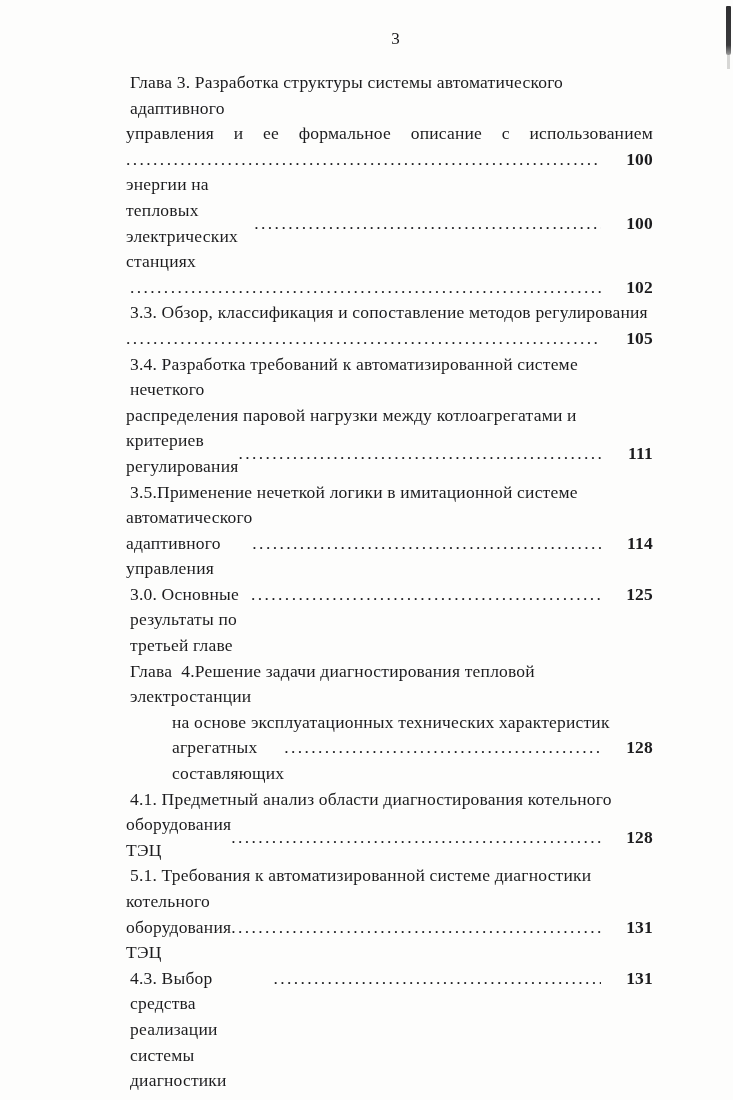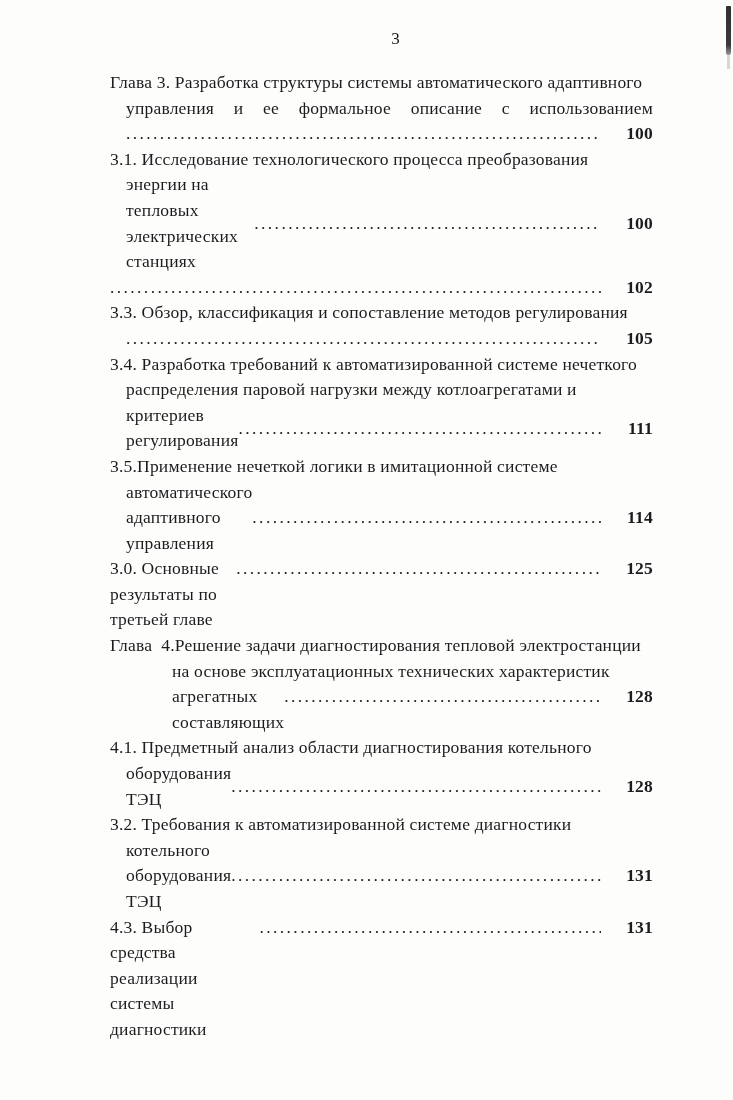--- a/index.html
+++ b/index.html
@@ -70,21 +70,21 @@
     letter-spacing: 2.4px;
     min-width: 0;
   }
   .toc-row .pg {
     flex: 0 0 40px;
     width: 40px;
     text-align: right;
     padding-left: 12px;
     font-weight: bold;
   }
-  .indent-0 { padding-left: 0; }
+  .indent-0 { padding-left: 0; margin-left: 20px; }
   .indent-1 { padding-left: 16px; align-items: center; }
   .indent-2 { padding-left: 62px; }
 </style>
 </head>
 <body>
 
 <div class="page">
   <div class="scan-bar"></div>
   <div class="scan-bar-fade"></div>
 
@@ -94,23 +94,20 @@
     <div id="toc">
         <div class="toc-row indent-0">
           <span class="txt">Глава 3. Разработка структуры системы автоматического адаптивного</span>
         </div>
         <div class="toc-row indent-1 justify">
           <span class="txt">управления и ее формальное описание с использованием</span>
         </div>
         <div class="toc-row indent-1">
           <span class="dots">............................................................................................................................................</span>
           <span class="pg">100</span>
-        </div>
-        <div class="toc-row indent-0">
-          <span class="txt">3.1. Исследование технологического процесса преобразования</span>
         </div>
         <div class="toc-row indent-1">
           <span class="txt">энергии на тепловых электрических станциях</span>
           <span class="dots">............................................................................................................................................</span>
           <span class="pg">100</span>
         </div>
         <div class="toc-row indent-0">
           <span class="dots">............................................................................................................................................</span>
           <span class="pg">102</span>
         </div>
@@ -158,21 +155,21 @@
         </div>
         <div class="toc-row indent-0">
           <span class="txt">4.1. Предметный анализ области диагностирования котельного</span>
         </div>
         <div class="toc-row indent-1">
           <span class="txt">оборудования ТЭЦ</span>
           <span class="dots">............................................................................................................................................</span>
           <span class="pg">128</span>
         </div>
         <div class="toc-row indent-0">
-          <span class="txt">3.2. Требования к автоматизированной системе диагностики</span>
+          <span class="txt">5.1. Требования к автоматизированной системе диагностики</span>
         </div>
         <div class="toc-row indent-1">
           <span class="txt">котельного оборудования ТЭЦ</span>
           <span class="dots">............................................................................................................................................</span>
           <span class="pg">131</span>
         </div>
         <div class="toc-row indent-0">
           <span class="txt">4.3. Выбор средства реализации системы диагностики</span>
           <span class="dots">............................................................................................................................................</span>
           <span class="pg">131</span>

